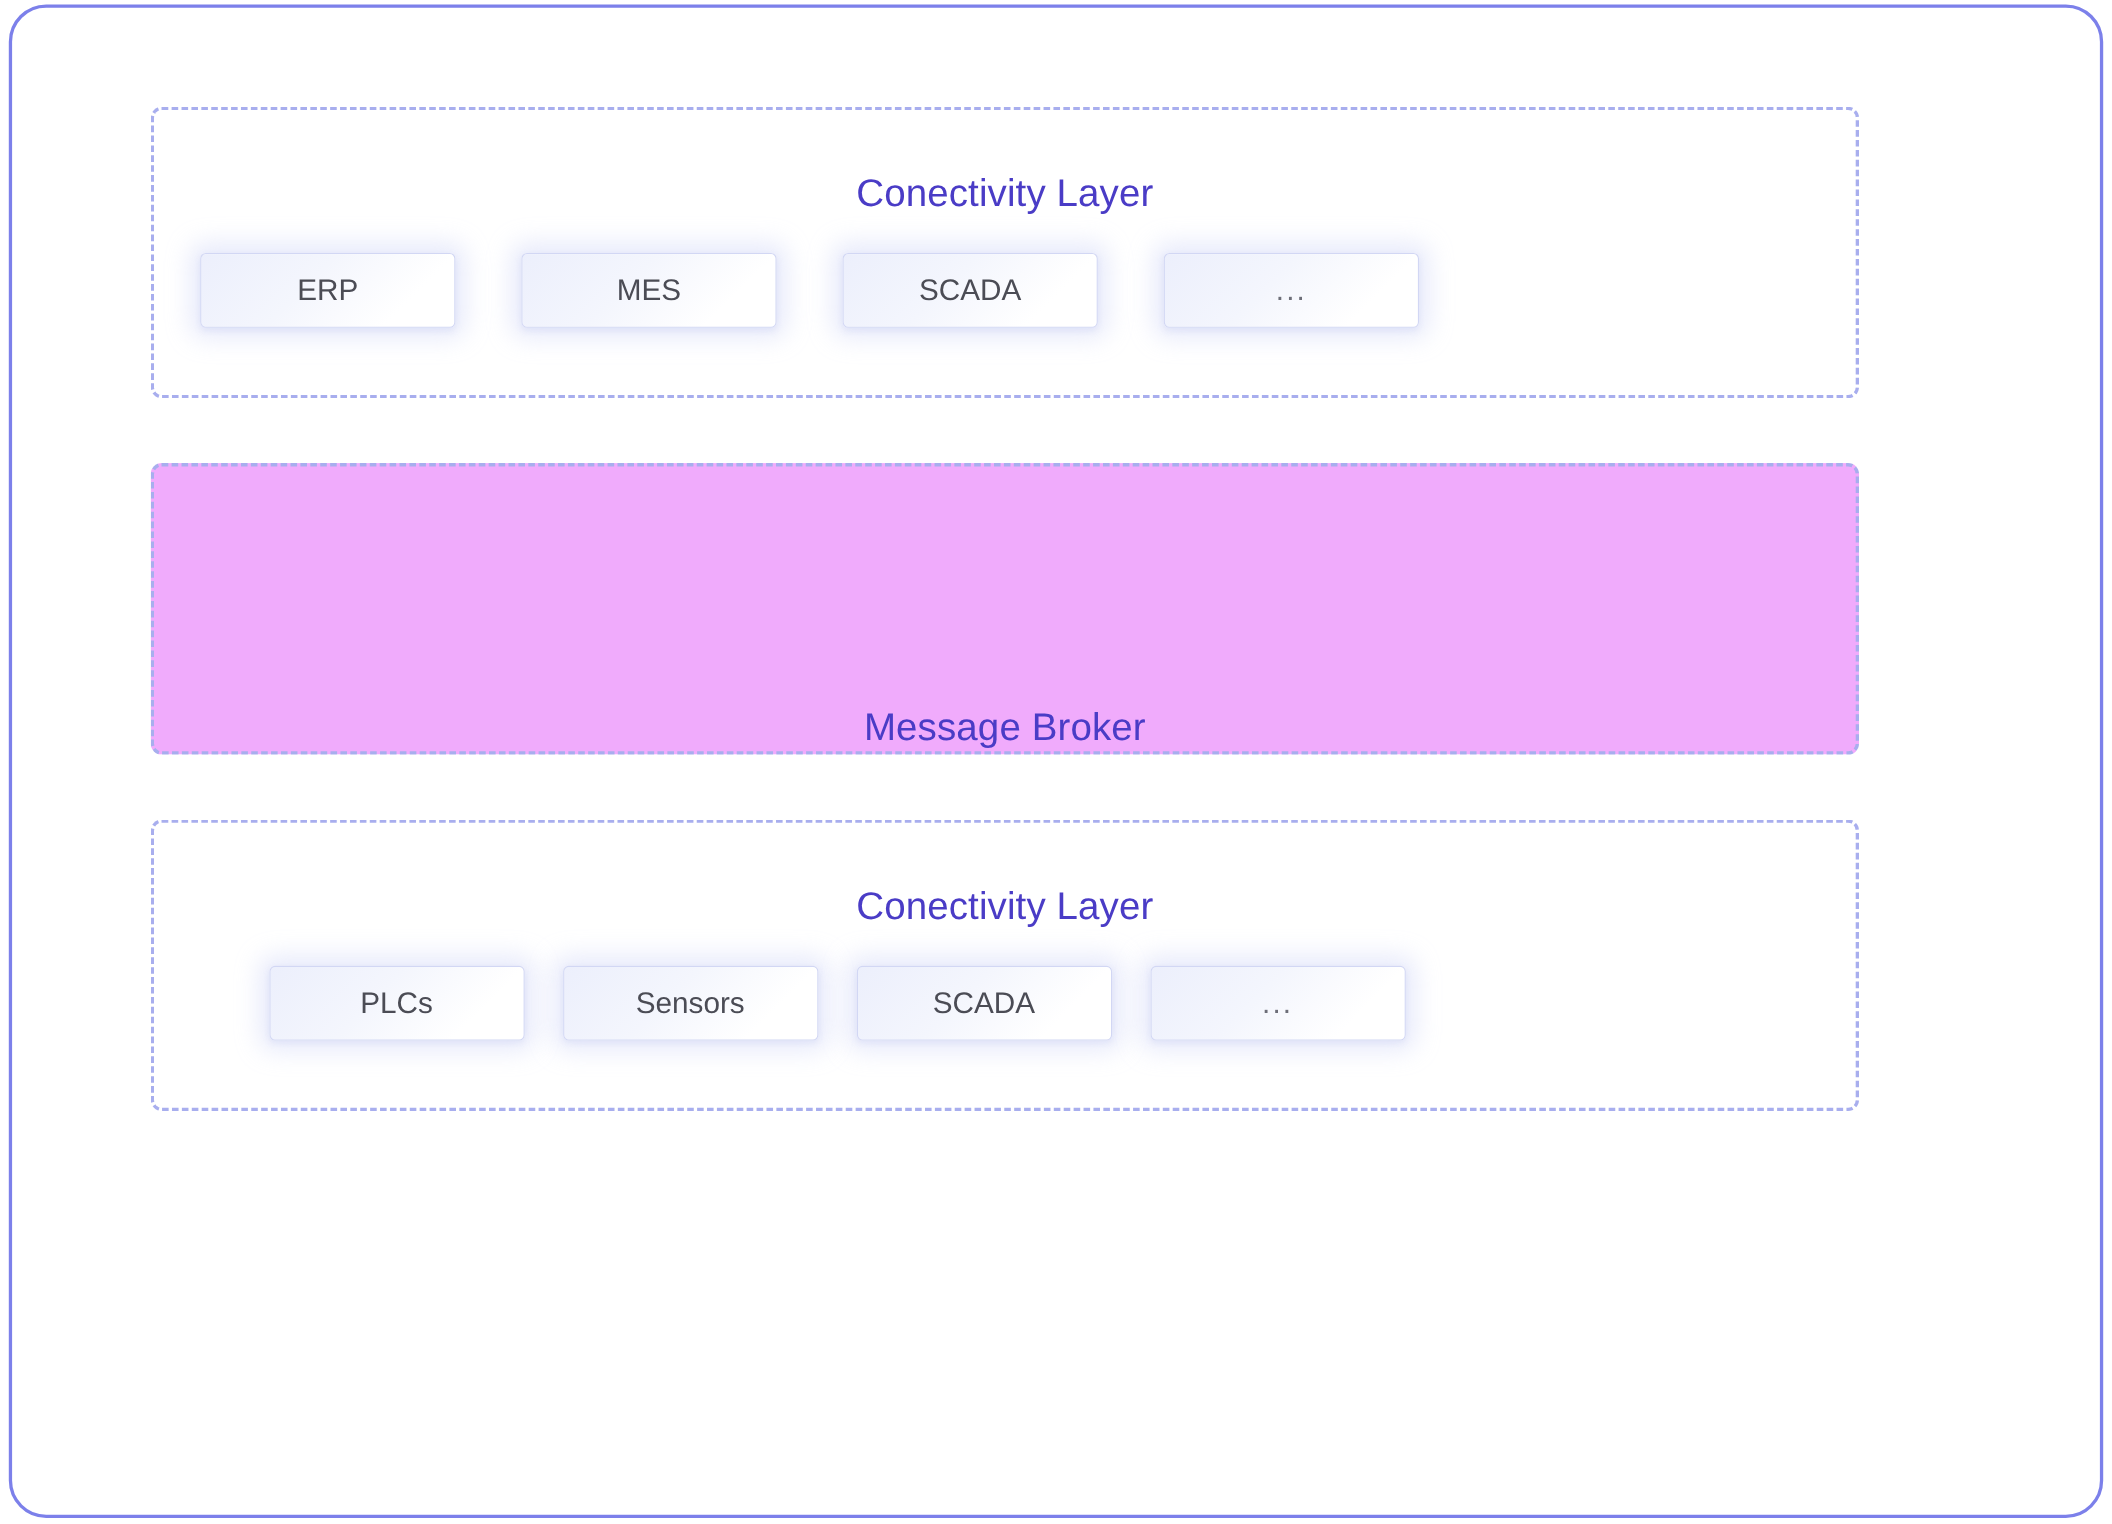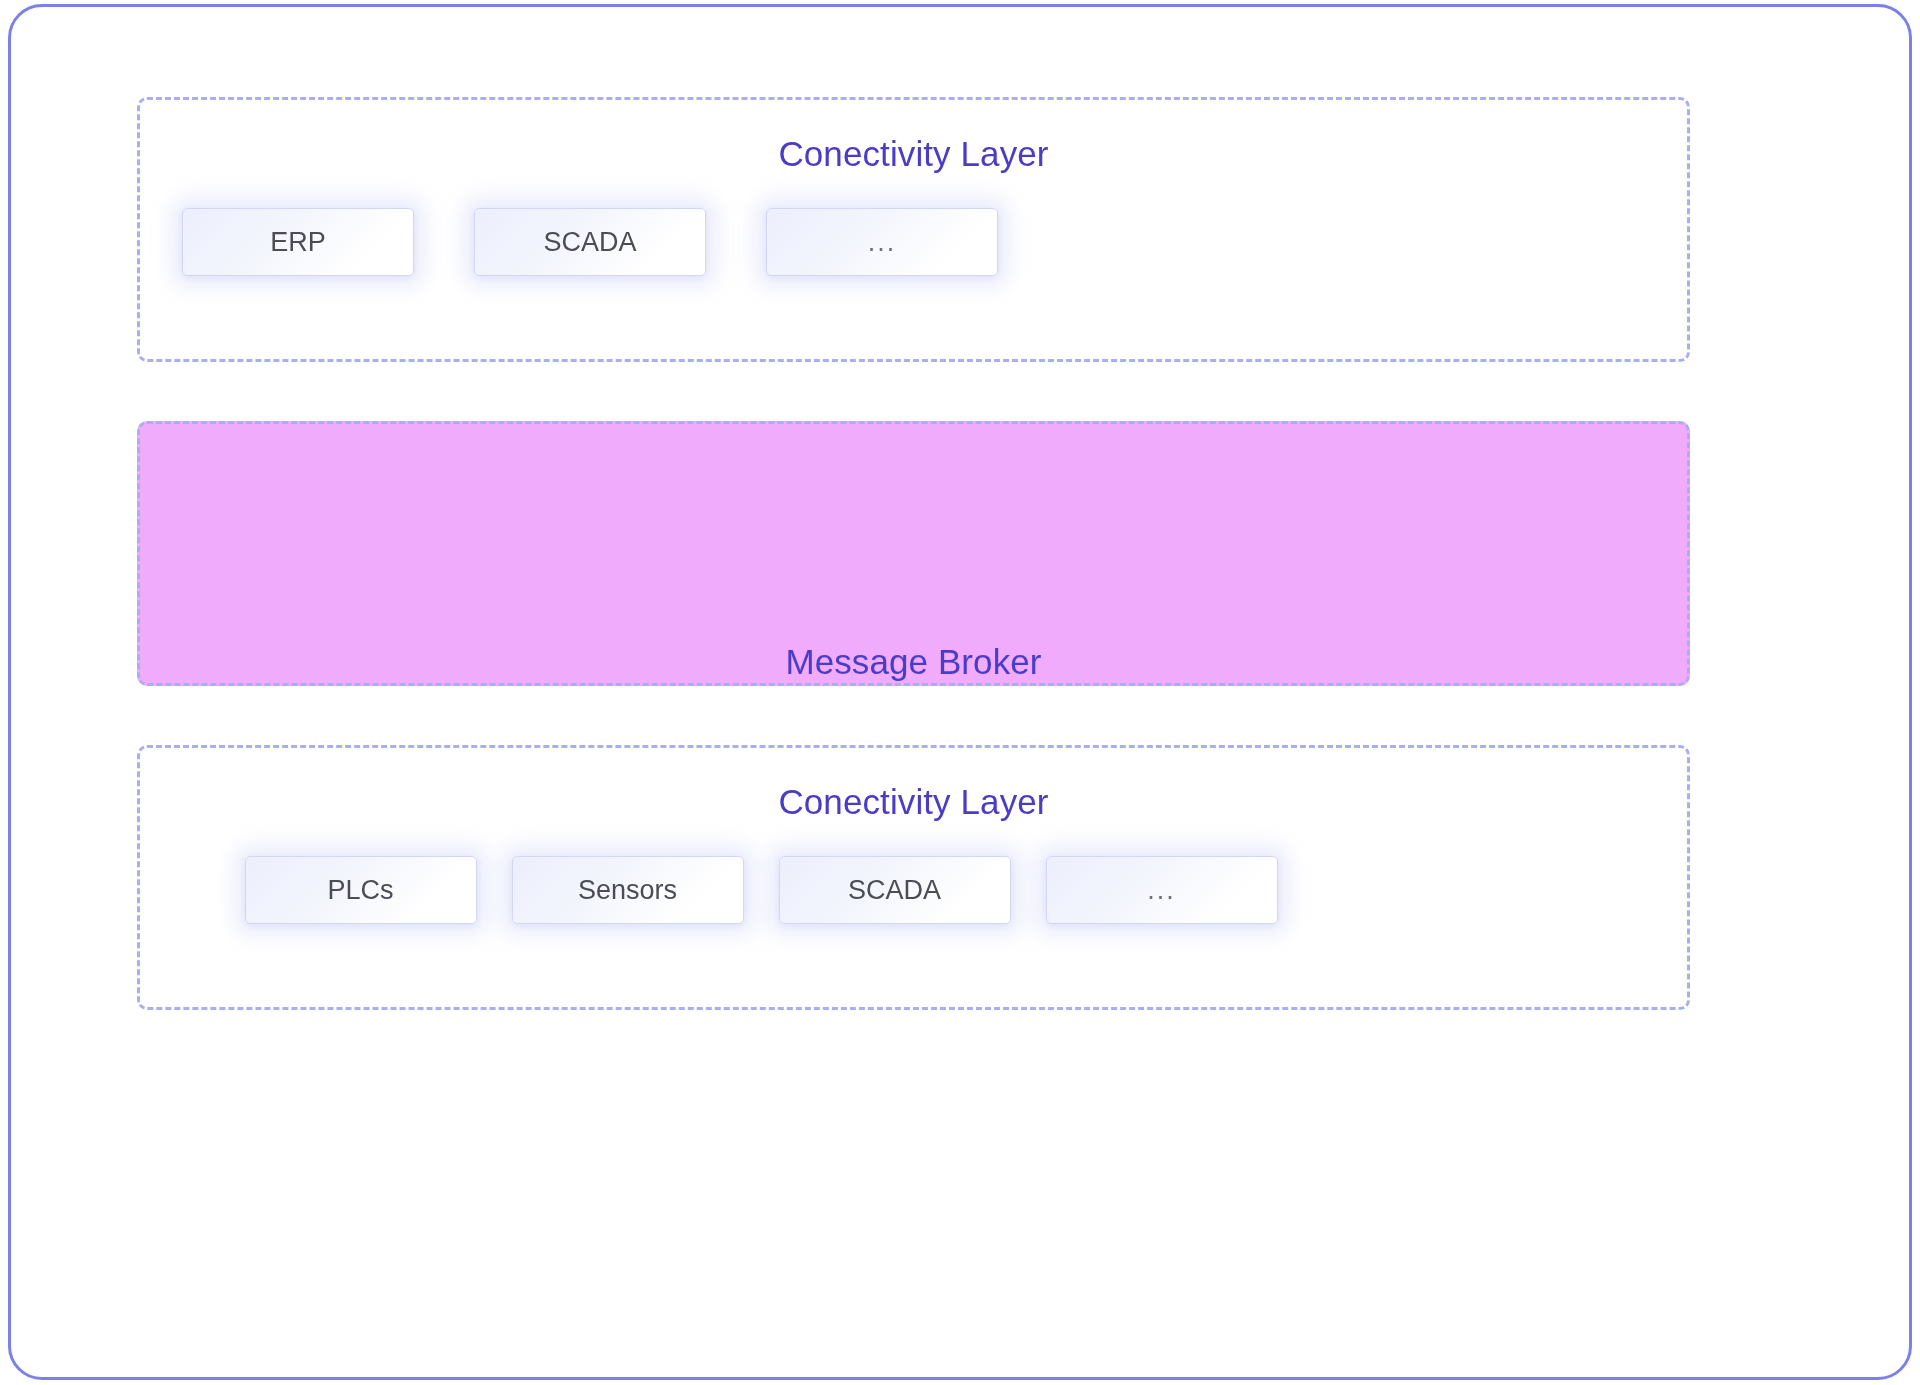--- a/index.html
+++ b/index.html
@@ -67,20 +67,21 @@
     padding-top: 33px;
   }
 
   .layer-title {
     font-size: 35px;
     color: #4a3cc6;
     letter-spacing: 0.1px;
     line-height: 1.2;
     white-space: nowrap;
     font-weight: 400;
+    margin-top: 22px;
   }
 
   
   .node-row {
     display: flex;
     align-items: center;
     width: 100%;
     margin-top: 33px;
   }
   .node-row.row-top {
@@ -121,20 +122,23 @@
 <div id="diagram-root">
   <div class="layers">
 
     <div class="layer l-connectivity-top">
       <div class="layer-title">Conectivity Layer</div>
       <div class="node-row row-top">
         <div class="node">
           <span>ERP</span>
         </div>
         <div class="node">
+          <span>MES</span>
+        </div>
+        <div class="node">
           <span>SCADA</span>
         </div>
         <div class="node ellipsis">
           <span>...</span>
         </div>
       </div>
     </div>
 
 
     <div class="layer l-broker">

